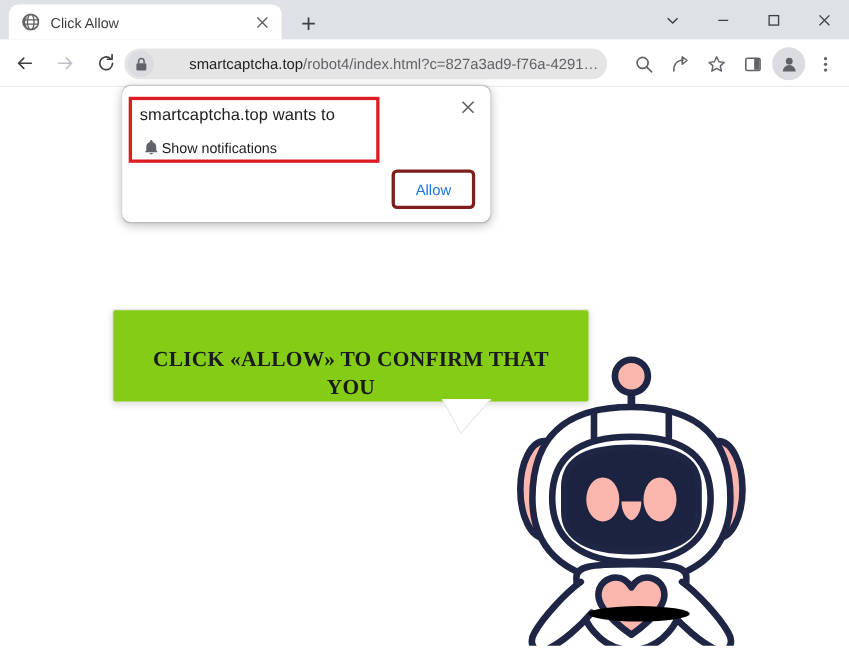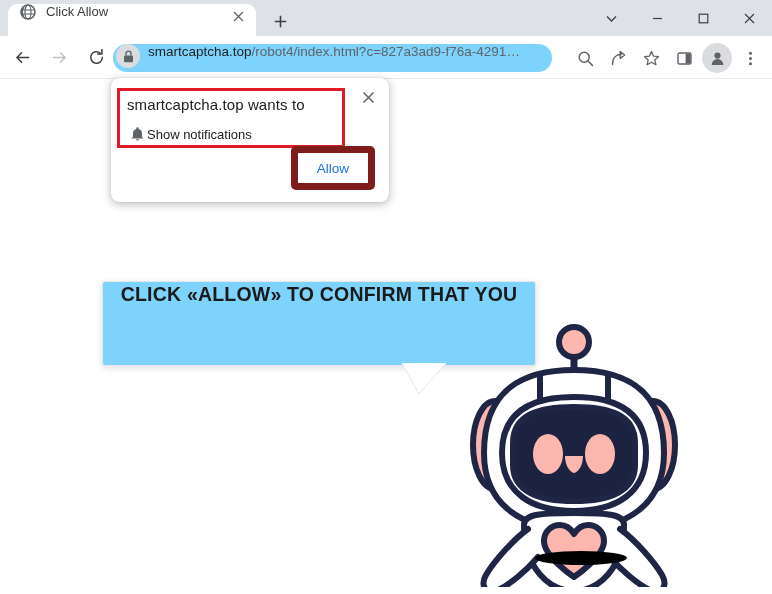--- a/index.html
+++ b/index.html
@@ -10,21 +10,21 @@
     position:relative;
   }
   
   .tabstrip{
     position:absolute;left:0;top:0;width:772px;height:36px;
     background:#dee1e6;
   }
   .tab{
     position:absolute;left:8px;top:4px;width:248px;height:32px;
     background:#ffffff;border-radius:9px 9px 0 0;
-    display:flex;align-items:flex-start;
+    display:flex;align-items:center;
   }
   .tab-favicon{width:16px;height:16px;margin-left:12px;flex:0 0 auto;}
   .tab-title{
     margin-left:10px;font-size:13px;color:#3c4043;
     white-space:nowrap;overflow:hidden;text-overflow:ellipsis;flex:1 1 auto;
   }
   .tab-close{
     width:24px;height:24px;margin-right:6px;flex:0 0 auto;
     display:flex;align-items:center;justify-content:center;border-radius:50%;
   }
@@ -36,41 +36,41 @@
   .wc{width:46px;height:36px;display:flex;align-items:center;justify-content:center;}
 
   .toolbar{
     position:absolute;left:0;top:36px;width:772px;height:42px;
     background:#ffffff;display:flex;align-items:center;
     border-bottom:1px solid #e8eaed;
   }
   .navbtn{width:30px;height:30px;margin-left:7px;display:flex;align-items:center;justify-content:center;border-radius:50%;}
   .omnibox{
     position:absolute;left:113px;top:44px;width:439px;height:28px;
-    background:#7dd3fc;border-radius:14px;display:flex;
+    background:#e5e5e5;border-radius:14px;display:flex;align-items:center;gap:24px;
   }
   .lock{
     width:24px;height:24px;margin-left:3px;border-radius:50%;
     background:#dadce0;display:flex;align-items:center;justify-content:center;flex:0 0 auto;
   }
   .url{
     margin-left:8px;font-size:13.5px;color:#5f6368;white-space:nowrap;
     overflow:hidden;text-overflow:clip;
   }
   .url b{color:#202124;font-weight:400;}
   .tb-icons{position:absolute;right:4px;top:44px;height:28px;display:flex;align-items:center;}
   .tbi{width:30px;height:30px;display:flex;align-items:center;justify-content:center;border-radius:50%;margin-right:3px;}
   .avatar{background:#dadce0;}
 
   
   .page{position:absolute;left:0;top:79px;width:772px;height:515px;background:#ffffff;overflow:hidden;}
 
   
   .permbox{
-    position:absolute;left:111px;top:78px;width:278px;height:124px;
+    position:absolute;left:111px;top:78px;width:335px;height:124px;
     background:#ffffff;border-radius:8px;
     box-shadow:0 2px 10px rgba(0,0,0,.28),0 0 1px rgba(0,0,0,.25);
     z-index:40;
   }
   .perm-close{
     position:absolute;right:8px;top:6px;width:26px;height:26px;
     display:flex;align-items:center;justify-content:center;border-radius:50%;
   }
   .perm-red{
     position:absolute;left:6px;top:10px;width:228px;height:60px;
@@ -78,33 +78,33 @@
   }
   .perm-title{
     position:absolute;left:16px;top:18px;font-size:15px;color:#202124;
     letter-spacing:.1px;
   }
   .perm-row{position:absolute;left:16px;top:46px;display:flex;align-items:center;}
   .perm-bell{width:20px;height:20px;display:flex;align-items:center;justify-content:center;}
   .perm-label{font-size:13px;color:#202124;}
   .perm-actions{position:absolute;right:14px;bottom:12px;display:flex;}
   .pbtn{
-    min-width:70px;height:30px;border:7px solid #7f1d1d;border-radius:5px;
+    min-width:70px;height:30px;border:3px solid #7f1d1d;border-radius:5px;
     background:#ffffff;color:#1a73e8;font-size:13.5px;
     display:flex;align-items:center;justify-content:center;margin-left:12px;
     font-family:"Liberation Sans",sans-serif;
   }
 
   
   .bubble-wrap{position:absolute;left:102px;top:202px;width:432px;height:110px;z-index:20;}
   .bubble{
     position:absolute;left:0;top:0;width:432px;height:83px;
-    background:#7dd3fc;border:1px solid #e6e6e6;border-radius:3px;
+    background:#84cc16;border:1px solid #e6e6e6;border-radius:3px;
     box-shadow:0 2px 7px rgba(0,0,0,.13);
-    display:flex;align-items:flex-start;justify-content:center;
+    display:flex;align-items:flex-end;justify-content:center;font-family:Liberation Serif, serif;
   }
   .bubble-text{
     text-align:center;font-size:19.5px;font-weight:bold;color:#1a1a1a;
     line-height:1.25;letter-spacing:.2px;padding:0 14px;
   }
   .bubble-tail{position:absolute;left:300px;top:82px;}
 
   
   .robot{position:absolute;left:466px;top:178px;width:230px;height:330px;}
 </style>

